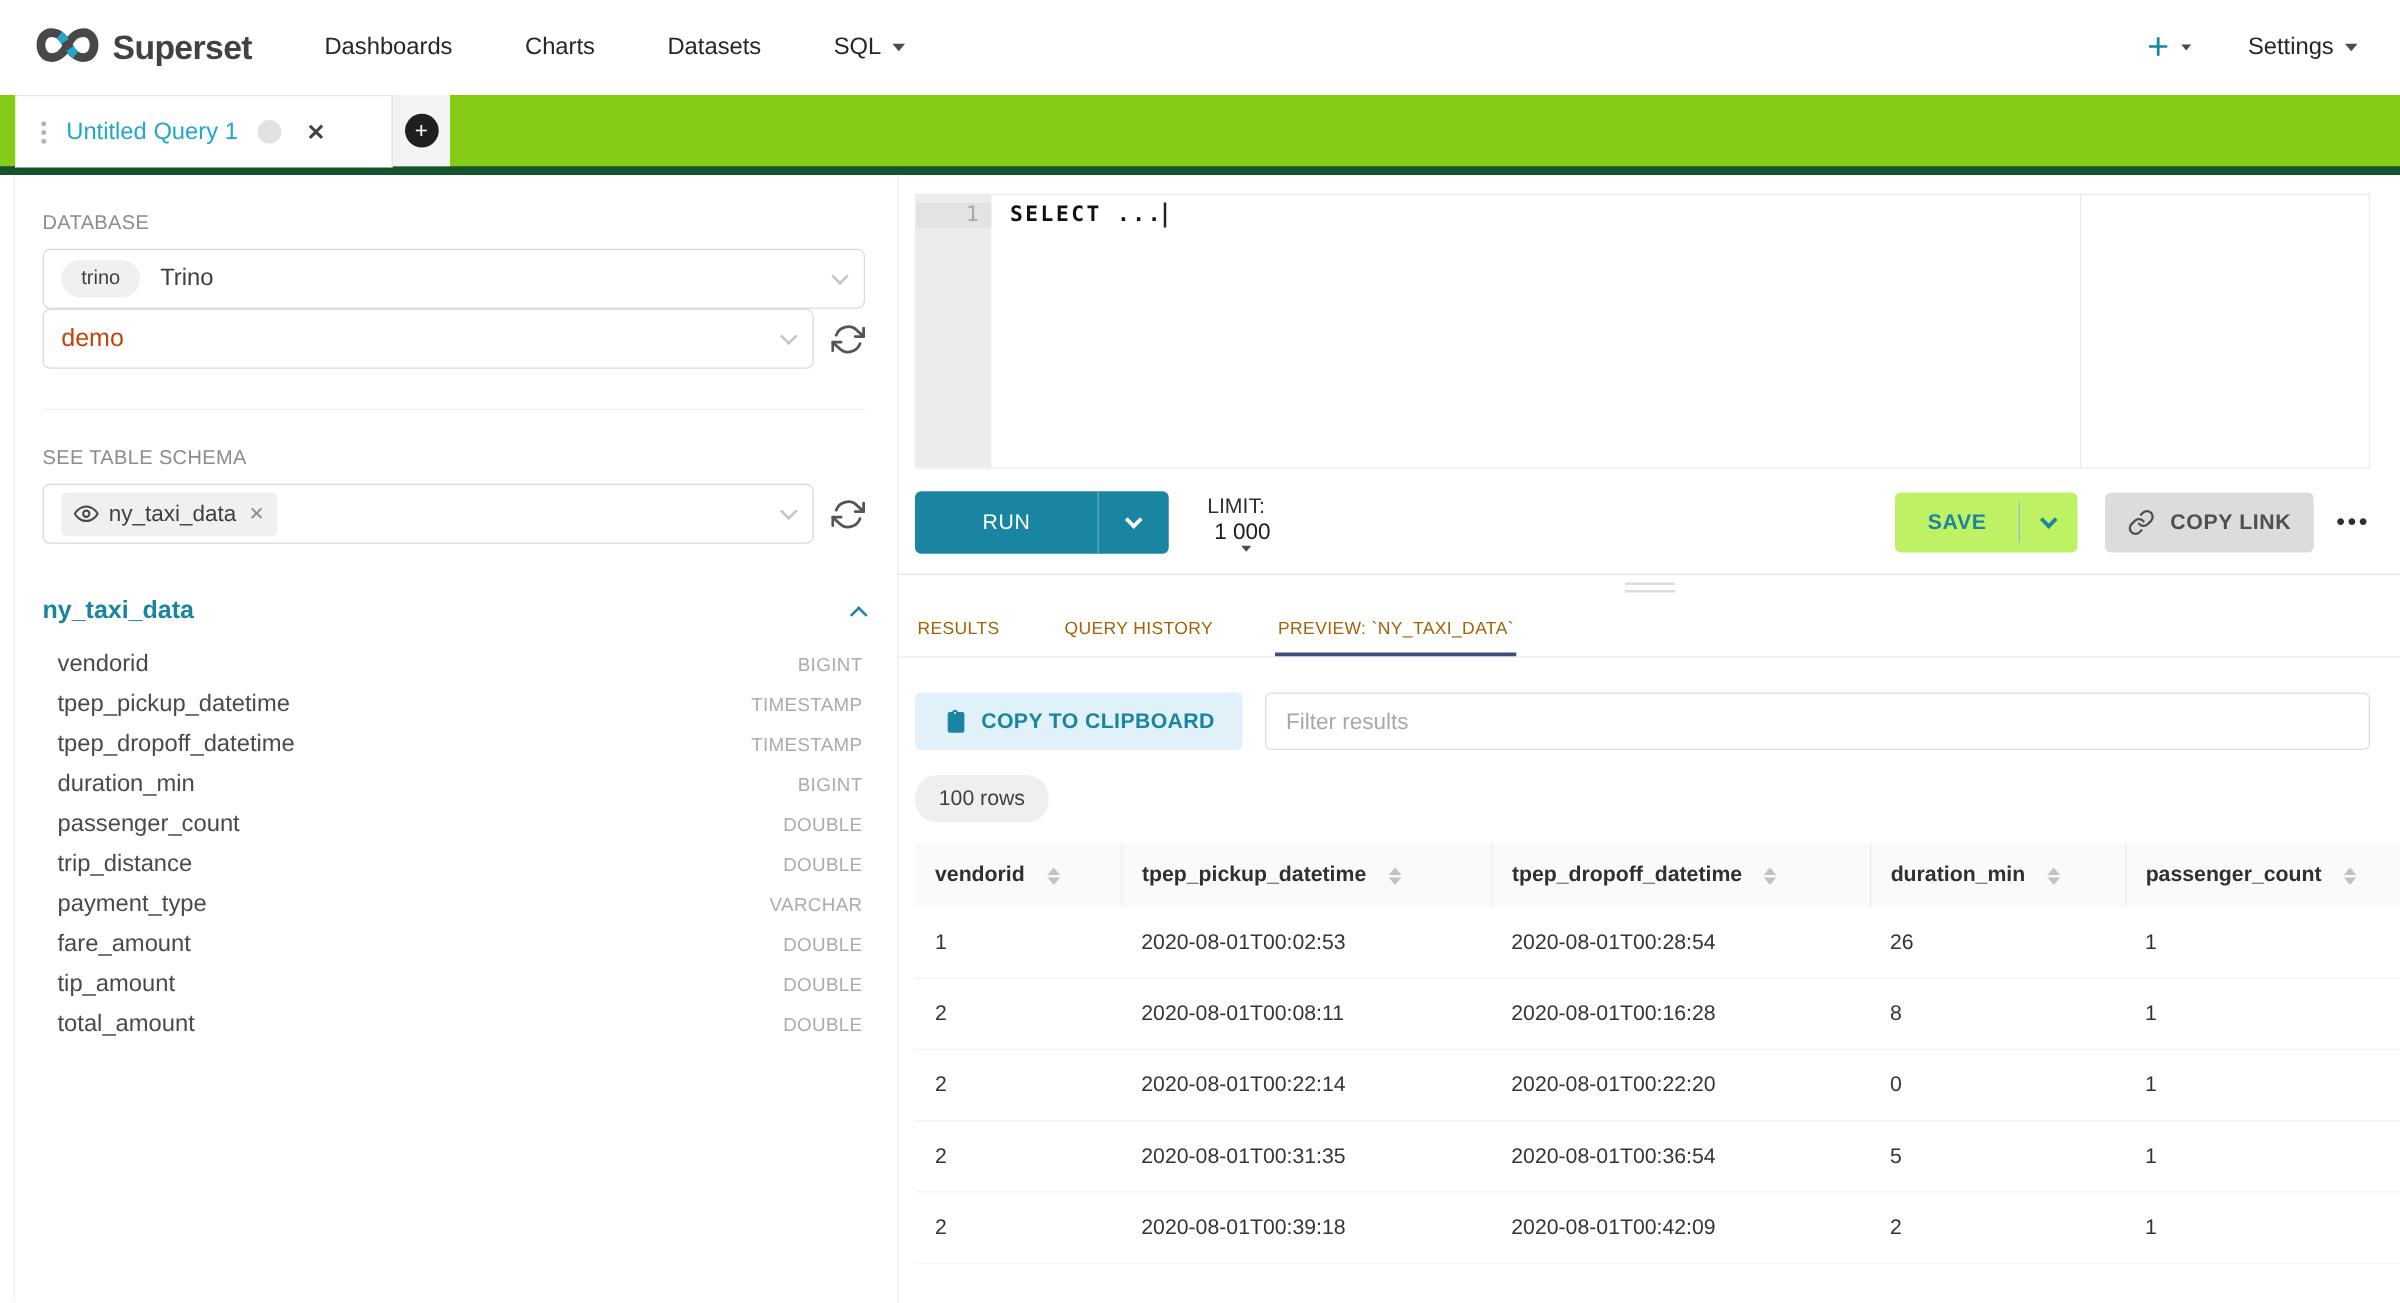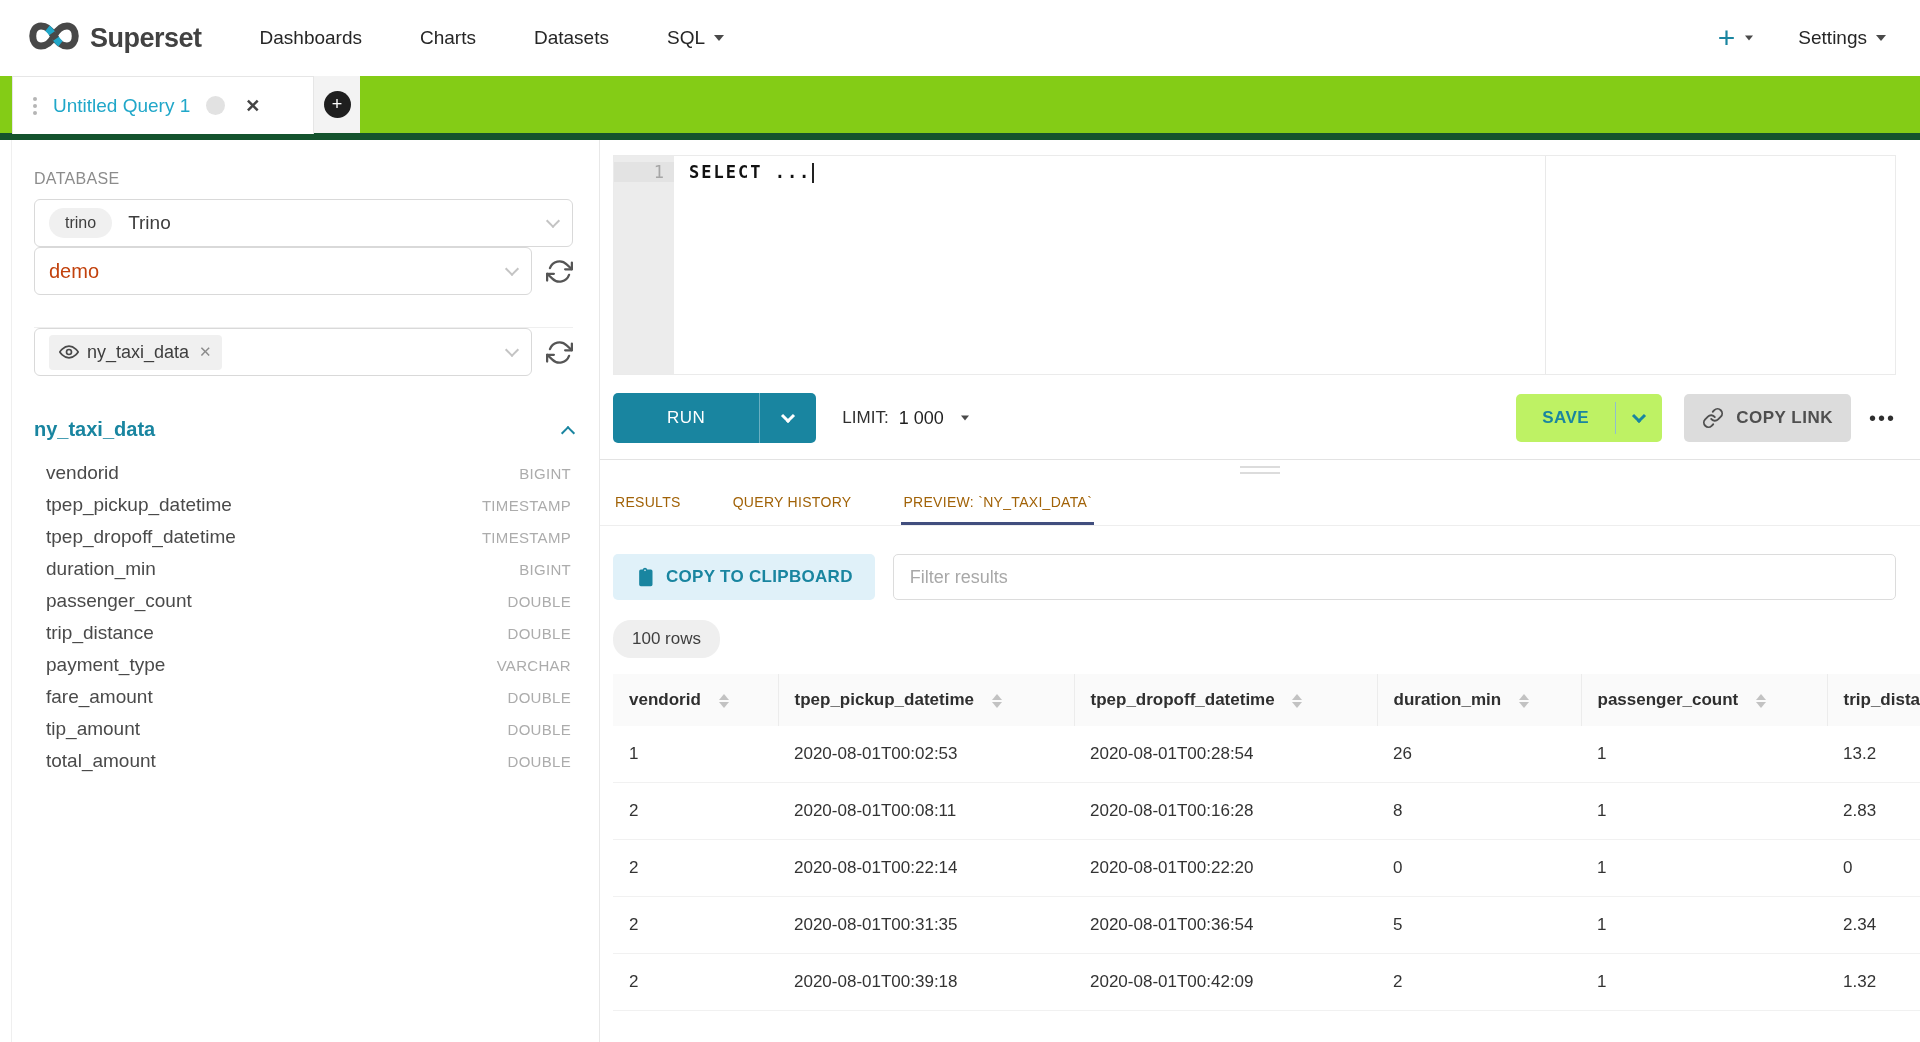--- a/index.html
+++ b/index.html
@@ -29,21 +29,21 @@
   .tab-state-dot { width:19px; height:19px; border-radius:50%; background:#E2E2E2; margin-left:16px; }
   .tab-close { margin-left:20px; color:#444; font-size:18px; font-weight:700; cursor:pointer; }
   .tab-add { width:46px; background:#F3F3F3; display:flex; align-items:center; justify-content:center; cursor:pointer; }
   .tab-add-circle { width:27px; height:27px; border-radius:50%; background:#1F1F1F; color:#fff; font-size:18px;
     display:flex; align-items:center; justify-content:center; line-height:1; padding-bottom:2px; }
 
   
   .main { display:flex; height:902px; }
 
   
-  .sidebar { width:589px; margin-left:11px; border-left:1px solid #EFEFEF; border-right:1px solid #E8E8E8;
+  .sidebar { width:708px; margin-left:11px; border-left:1px solid #EFEFEF; border-right:1px solid #E8E8E8;
     background:#fff; padding:0 26px 0 22px; }
   .side-label { font-size:16px; color:#8C8C8C; margin:30px 0 11px; letter-spacing:0.3px; }
   .select-row { display:flex; align-items:center; }
   .select { flex:1; height:48px; border:1px solid #D9D9D9; border-radius:6px; background:#fff;
     display:flex; align-items:center; padding:0 14px; cursor:pointer; }
   .chev { display:inline-block; width:10px; height:10px; border-right:2px solid #C4C4C4;
     border-bottom:2px solid #C4C4C4; transform:rotate(45deg); margin-left:auto; margin-top:-4px; }
   .db-pill { background:#F0F0F0; border-radius:16px; padding:6px 16px; font-size:16px; color:#3E3E3E; }
   .db-name { font-size:19px; color:#3E3E3E; margin-left:16px; }
   .select-text { font-size:20px; color:#c2410c; }
@@ -74,21 +74,21 @@
 
   .toolbar-section { border-bottom:1px solid #E3E3E3; }
   .toolbar { display:flex; align-items:center; margin:18px 24px 0 13px; padding-bottom:16px; }
   .run-btn { display:flex; align-items:stretch; height:50px; background:#1985A0; border-radius:5px;
     overflow:hidden; color:#fff; cursor:pointer; }
   .run-main { padding:16px 54px; display:flex; align-items:center; font-size:17px; letter-spacing:0.5px; }
   .run-divider { width:1px; background:rgba(255,255,255,0.35); }
   .run-caret { width:56px; display:flex; align-items:center; justify-content:center; }
   .chev-white { width:10px; height:10px; border-right:3px solid #fff; border-bottom:3px solid #fff;
     transform:rotate(45deg); margin-top:-5px; }
-  .limit-group { display:flex; align-items:center; margin-left:26px; cursor:pointer; }
+  .limit-group { display:flex; align-items:center; margin-left:26px; cursor:pointer;flex-direction:column; }
   .limit-label { font-size:17px; color:#2F2F2F; }
   .limit-value { font-size:18px; color:#1F1F1F; margin-left:10px; }
   .limit-caret { margin-left:16px; transform:scale(0.8); }
   .toolbar-right { margin-left:auto; display:flex; align-items:center; }
   .save-btn { display:flex; align-items:stretch; height:48px; background:#bef264; border-radius:5px;
     color:#1985A0; overflow:hidden; cursor:pointer; }
   .save-main { padding:0 26px; display:flex; align-items:center; font-size:17px; font-weight:600; letter-spacing:0.5px; }
   .save-divider { width:1px; background:#8FBFCF; margin:8px 0; }
   .save-caret { width:46px; display:flex; align-items:center; justify-content:center; }
   .chev-teal { width:10px; height:10px; border-right:3px solid #1985A0; border-bottom:3px solid #1985A0;
@@ -198,20 +198,21 @@
         <svg width="27" height="27" viewBox="0 0 24 24" fill="none" stroke="#555" stroke-width="2" stroke-linecap="round" stroke-linejoin="round">
           <polyline points="23 4 23 10 17 10"></polyline>
             <polyline points="1 20 1 14 7 14"></polyline>
           <path d="M3.51 9a9 9 0 0 1 14.85-3.36L23 10M1 14l4.64 4.36A9 9 0 0 0 20.49 15"></path>
         </svg>
       </span>
     </div>
 
     <hr class="divider">
 
+    <div class="side-label">SEE TABLE SCHEMA</div>
     <div class="select-row">
       <div class="select">
         <span class="table-tag">
           <svg width="20" height="20" viewBox="0 0 24 24" fill="none" stroke="#4A4A4A" stroke-width="2">
             <path d="M1 12s4-7 11-7 11 7 11 7-4 7-11 7-11-7-11-7z"></path>
               <circle cx="12" cy="12" r="3"></circle>
           </svg>
           <span class="table-tag-text">ny_taxi_data</span>
           <span class="tag-close">✕</span>
         </span>

